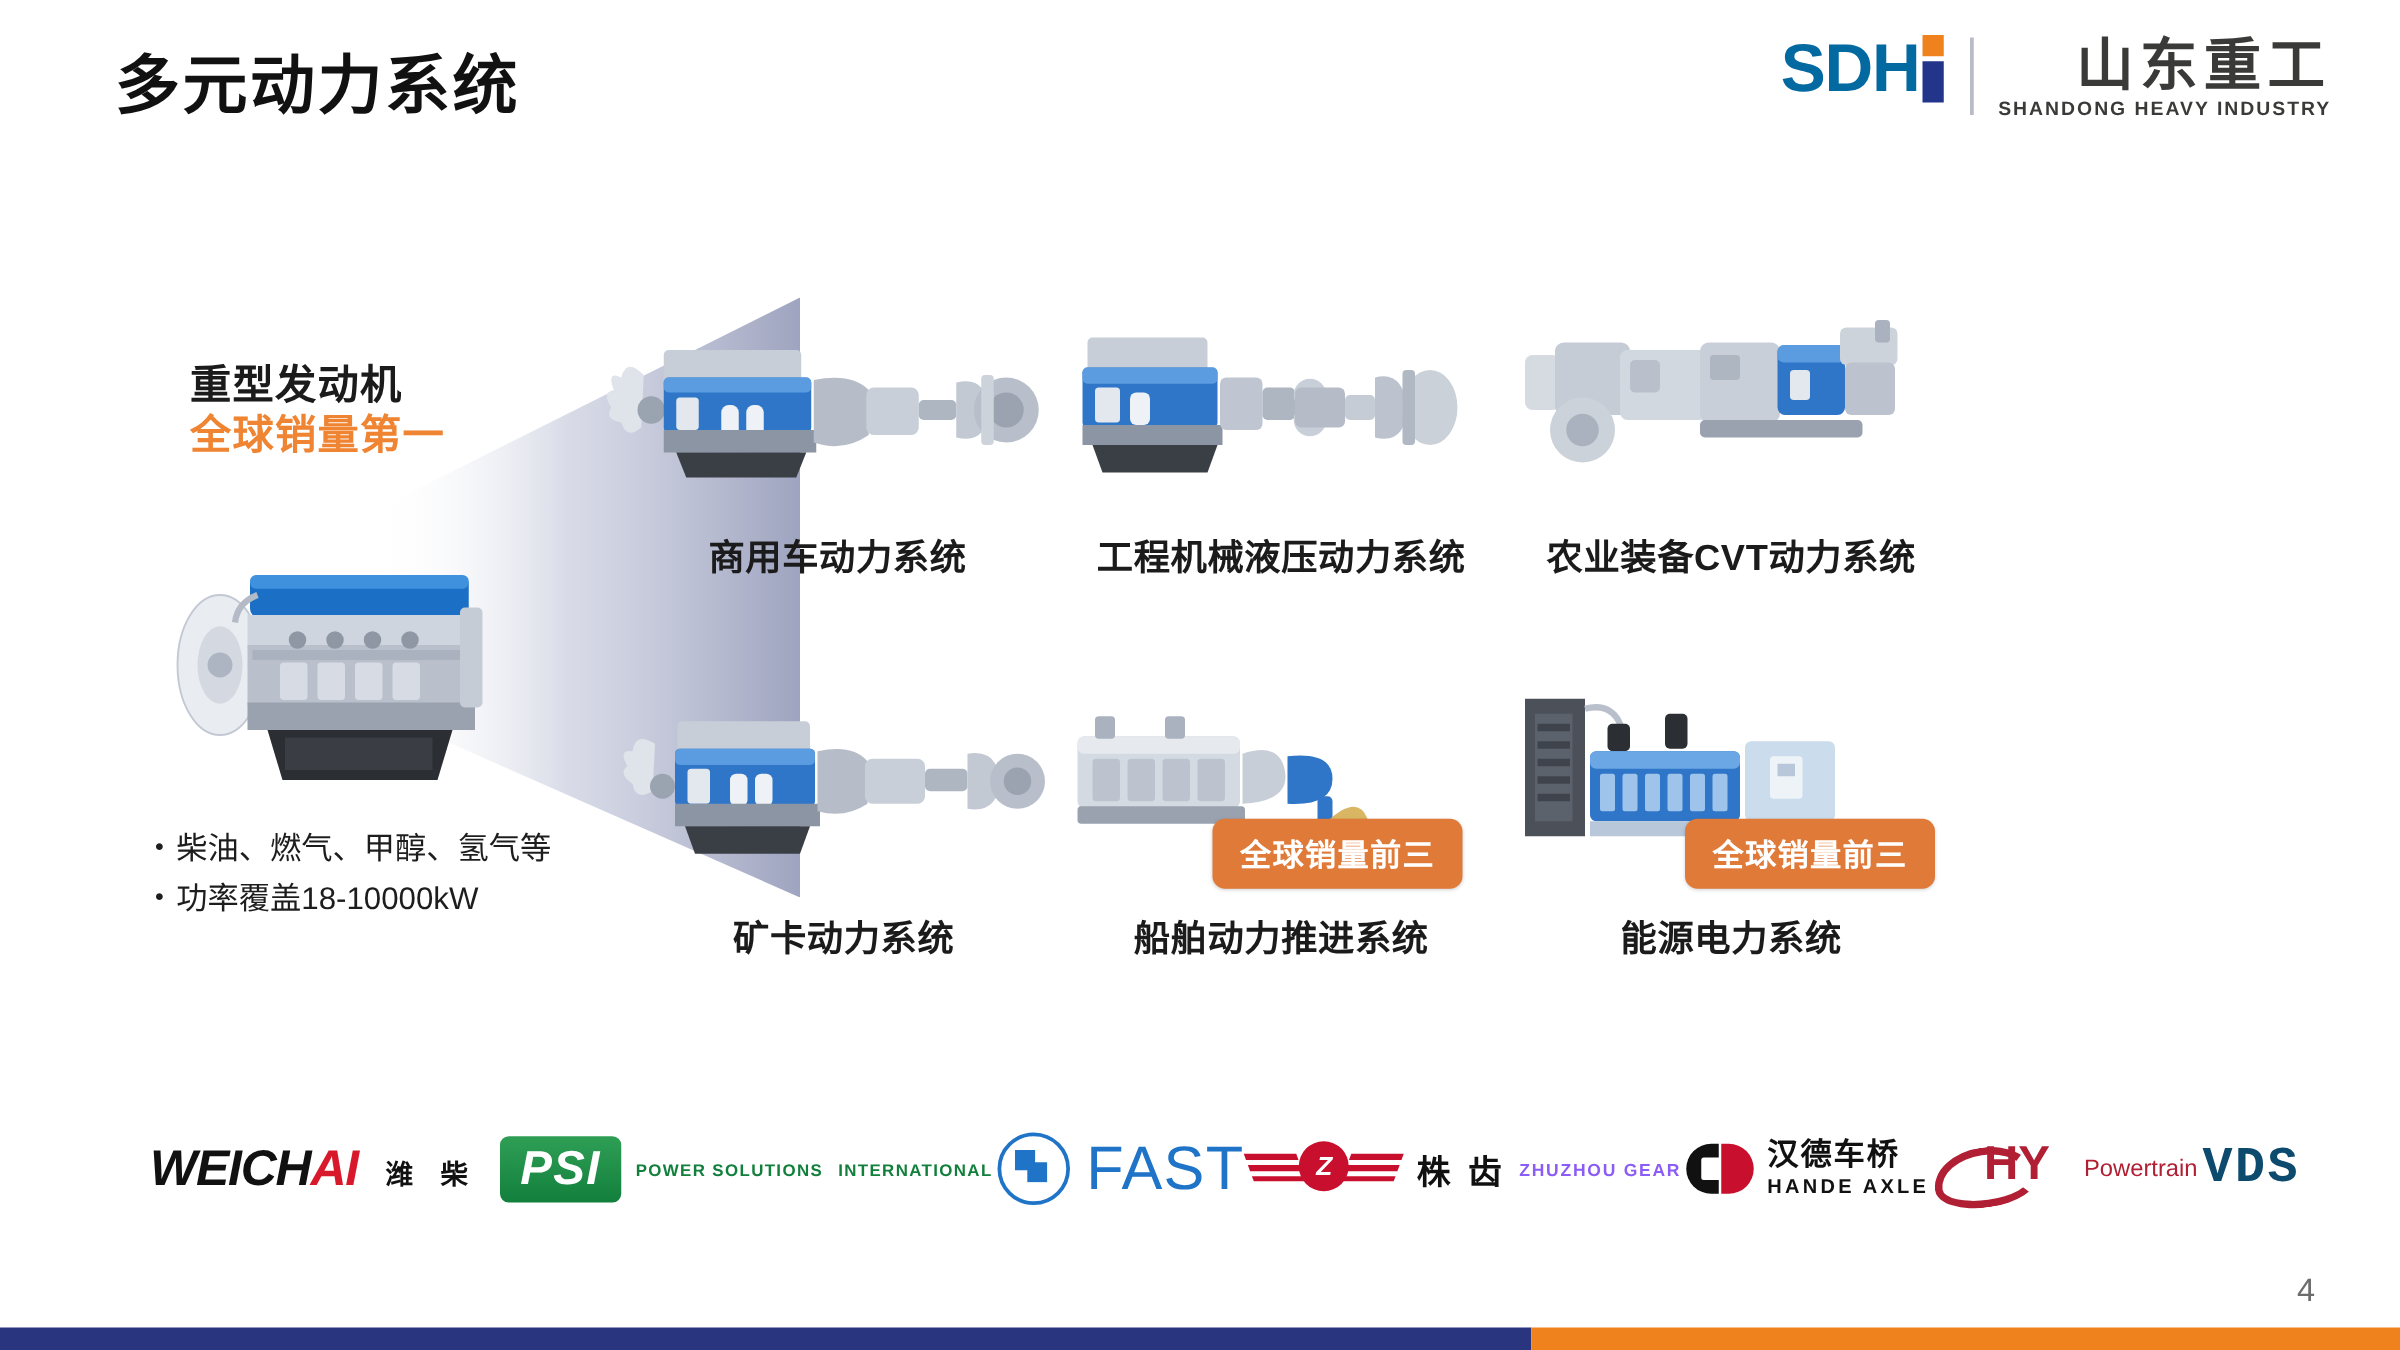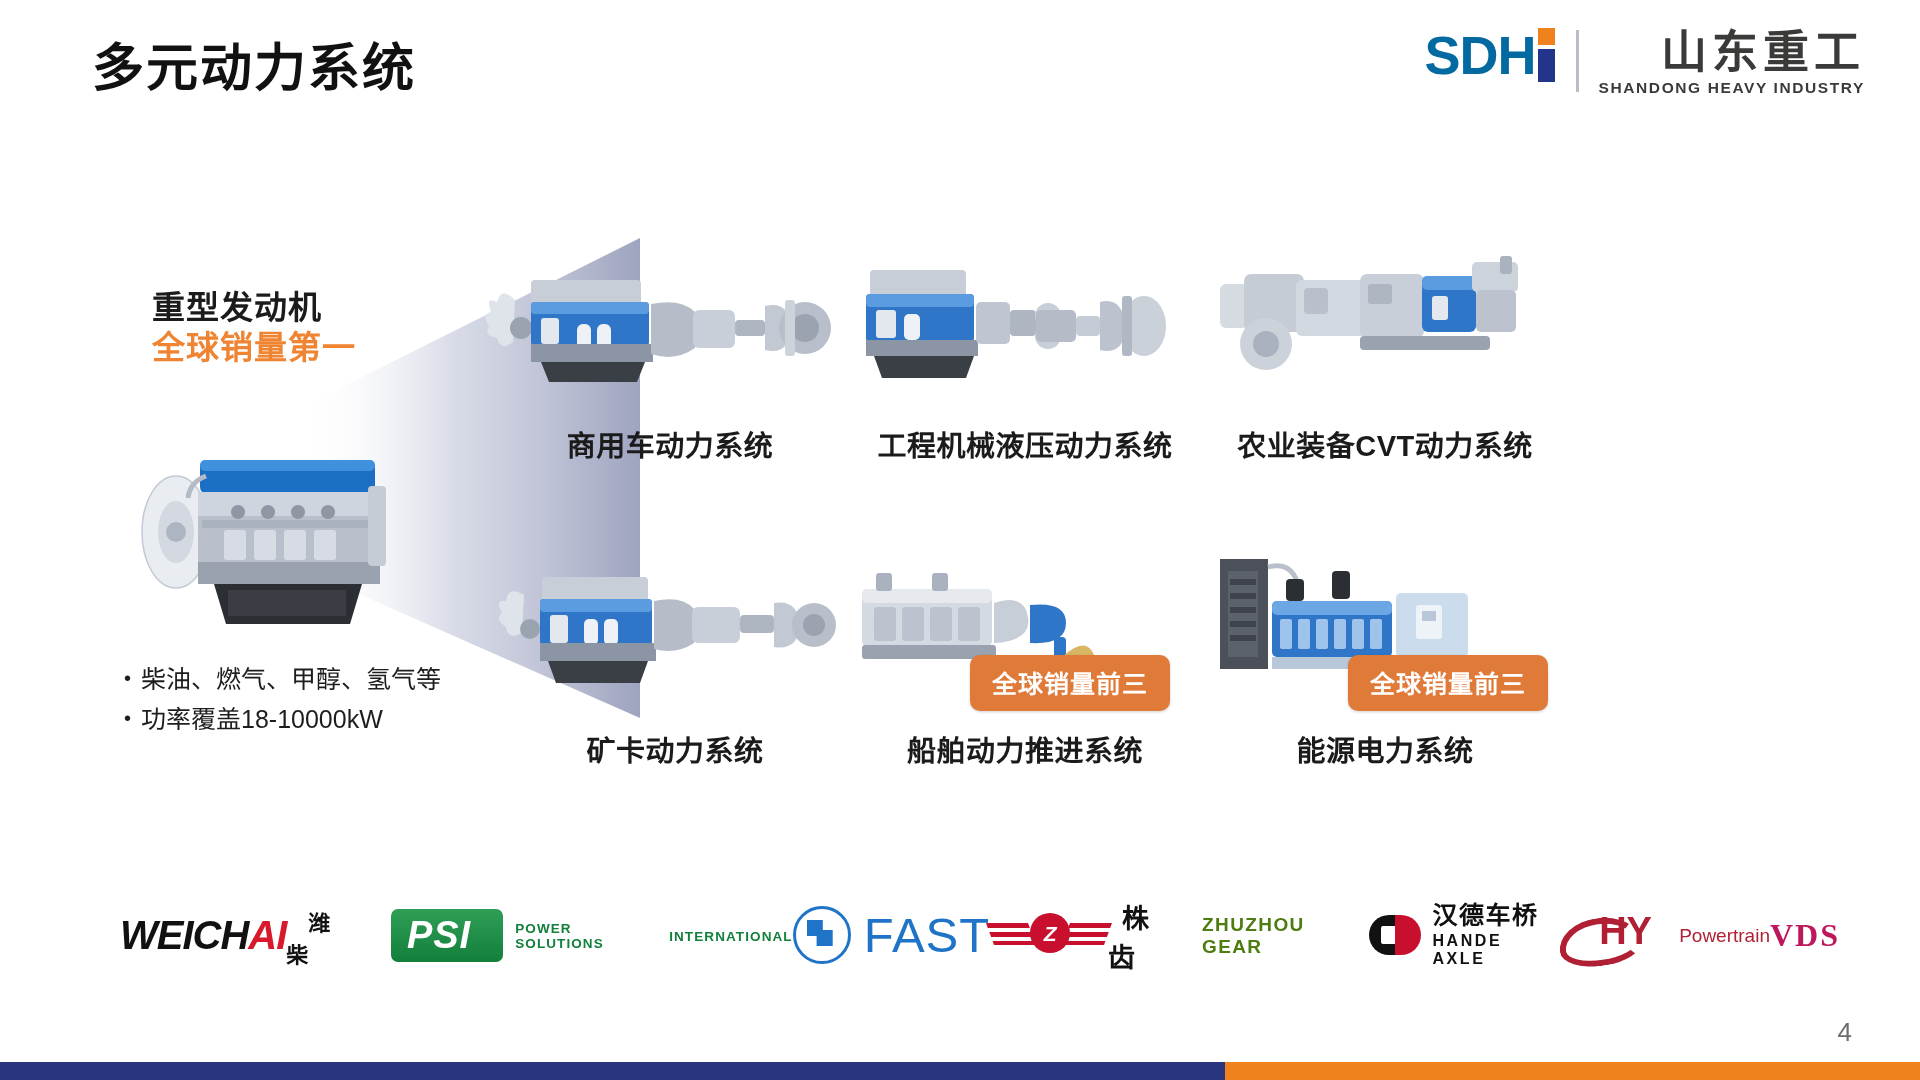--- a/index.html
+++ b/index.html
@@ -249,21 +249,21 @@
   }
   .baud-name {
     font-size: 42px; font-weight: 800; color: #1f5fb0;
     letter-spacing: -1px; line-height: 1;
   }
 
   
   .psi-badge {
     background: linear-gradient(180deg,#2f9e55 0%, #12803c 100%);
     border-radius: 7px;
-    padding: 7px 32px 8px 16px;
+    padding: 7px 16px 8px 16px;
   }
   .psi-letters {
     font-size: 38px; font-weight: 800; font-style: italic;
     color: #ffffff; line-height: 1; letter-spacing: 1px;
   }
   .psi-sub1, .psi-sub2 {
     font-size: 13.5px; font-weight: 800; color: #12803c;
     letter-spacing: 1.1px; margin-top: 2px; margin-left: 12px;
   }
 
@@ -304,21 +304,21 @@
   }
   .zz-gear span {
     font-size: 21px; font-weight: 800; color: #ffffff;
     font-style: italic; line-height: 1;
   }
   .zz-cn {
     font-size: 27px; font-weight: 800; color: #111111;
     letter-spacing: 14px; text-indent: 14px; margin-top: 1px;
   }
   .zz-en {
-    font-size: 19px; font-weight: 800; color: #4d7c0f;
+    font-size: 14px; font-weight: 800; color: #8b5cf6;
     letter-spacing: 1.4px; margin-top: 1px;
   }
 
   
   .hande-row { display: flex; align-items: center; gap: 11px; }
   .hande-mark { position: relative; width: 54px; height: 40px; }
   .hande-left {
     position: absolute; left: 0; top: 0; width: 26px; height: 40px;
     background: #111111; border-radius: 20px 0 0 20px;
   }
@@ -351,22 +351,22 @@
   .lhy-letters {
     position: absolute; left: 40px; top: 2px;
     font-size: 38px; font-weight: 800; color: #b01f33; line-height: 1;
   }
   .lhy-sub {
     font-size: 19px; color: #b01f33; margin-top: 2px;
   }
 
   
   .vds-text {
-    font-family: Liberation Serif, serif;
-    font-size: 32px; font-weight: 700; color: #be185d; letter-spacing: 2px;
+    font-family: Liberation Mono, monospace;
+    font-size: 40px; font-weight: 700; color: #0c4a6e; letter-spacing: 2px;
   }
 
   
   #page-number {
     position: absolute;
     right: 68px;
     bottom: 32px;
     font-size: 26px;
     color: #6d6d6d;
   }

